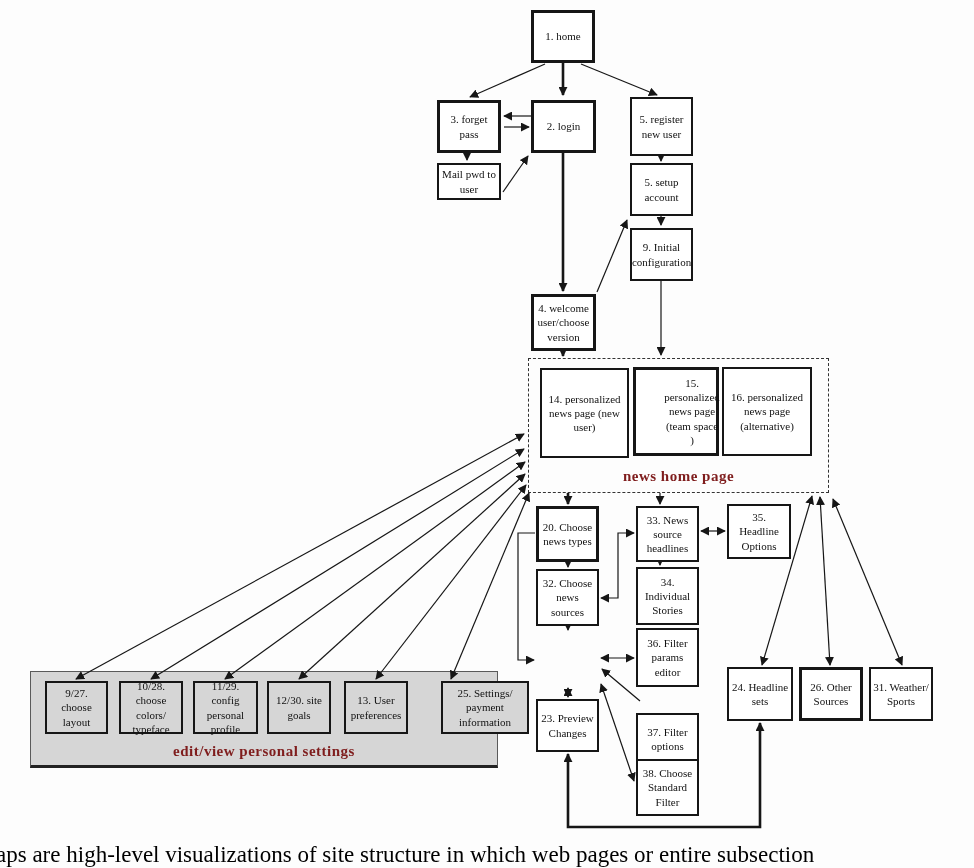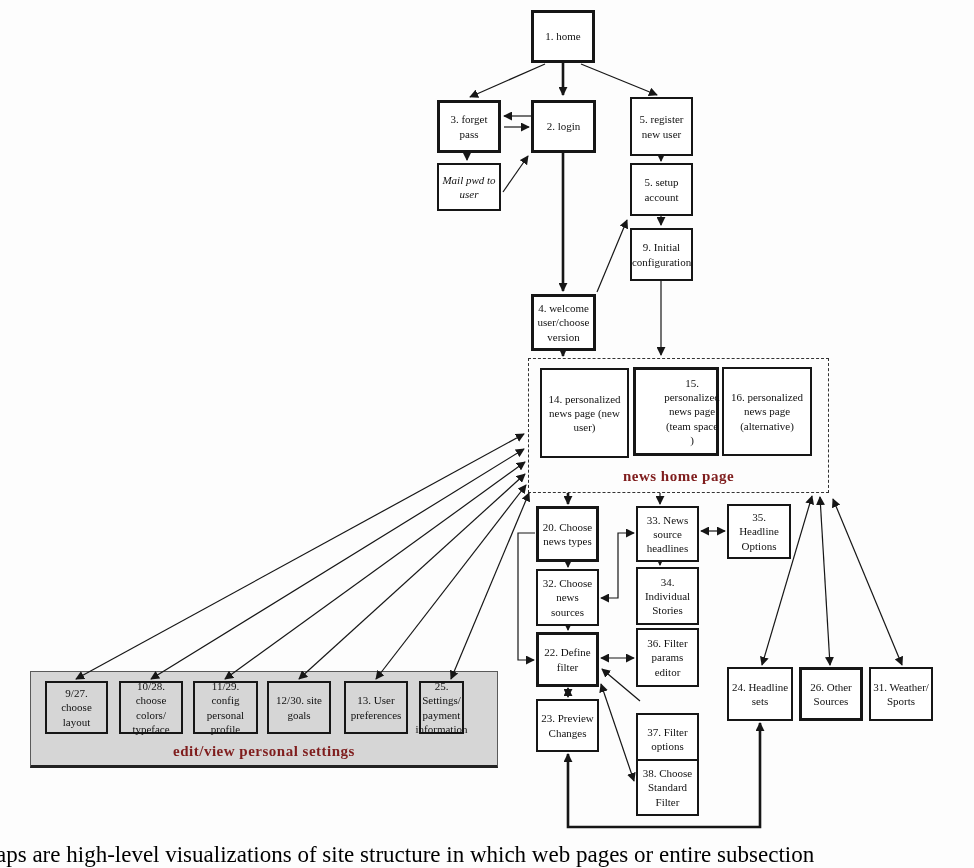--- a/index.html
+++ b/index.html
@@ -74,46 +74,45 @@
     <line class="ln" x1="225" y1="679" x2="525" y2="462" marker-start="url(#ah)" marker-end="url(#ah)"></line>
     <line class="ln" x1="299" y1="679" x2="525" y2="474" marker-start="url(#ah)" marker-end="url(#ah)"></line>
     <line class="ln" x1="376" y1="679" x2="526" y2="485" marker-start="url(#ah)" marker-end="url(#ah)"></line>
     <line class="ln" x1="451" y1="679" x2="529" y2="493" marker-start="url(#ah)" marker-end="url(#ah)"></line>
   </svg>
 
   <div class="node bold" style="left:531px;top:10px;width:64px;height:53px;">1. home</div>
   <div class="node bold" style="left:437px;top:100px;width:64px;height:53px;">3. forget pass</div>
   <div class="node bold" style="left:531px;top:100px;width:65px;height:53px;">2. login</div>
   <div class="node" style="left:630px;top:97px;width:63px;height:59px;">5. register new user</div>
-  <div class="node" style="left:437px;top:163px;width:64px;height:48px;font-style:italic;">Mail pwd to user</div>
+  <div class="node" style="left:437px;top:163px;width:64px;height:37px;">Mail pwd to user</div>
   <div class="node" style="left:630px;top:163px;width:63px;height:53px;">5. setup account</div>
   <div class="node" style="left:630px;top:228px;width:63px;height:53px;">9. Initial configuration</div>
   <div class="node bold" style="left:531px;top:294px;width:65px;height:57px;">4. welcome user/choose version</div>
 
   <div class="node" style="left:540px;top:368px;width:89px;height:90px;">14. personalized news page (new user)</div>
   <div class="node bold" style="left:633px;top:367px;width:86px;height:89px;padding-left:34px;">15. personalized news page (team space )</div>
   <div class="node" style="left:722px;top:367px;width:90px;height:89px;">16. personalized news page (alternative)</div>
 
   <div class="node bold" style="left:536px;top:506px;width:63px;height:56px;">20. Choose news types</div>
   <div class="node" style="left:636px;top:506px;width:63px;height:56px;">33. News source headlines</div>
   <div class="node" style="left:727px;top:504px;width:64px;height:55px;">35. Headline Options</div>
   <div class="node" style="left:536px;top:569px;width:63px;height:57px;">32. Choose news sources</div>
   <div class="node" style="left:636px;top:567px;width:63px;height:58px;">34. Individual Stories</div>
-  <div class="node bold" style="left:536px;top:632px;width:63px;height:55px;">22. Define filter</div>
   <div class="node" style="left:636px;top:628px;width:63px;height:59px;">36. Filter params editor</div>
   <div class="node" style="left:536px;top:699px;width:63px;height:53px;">23. Preview Changes</div>
   <div class="node" style="left:636px;top:699px;width:63px;height:52px;margin-top:14px;">37. Filter options</div>
   <div class="node" style="left:636px;top:759px;width:63px;height:57px;">38. Choose Standard Filter</div>
 
   <div class="node" style="left:727px;top:667px;width:66px;height:54px;">24. Headline sets</div>
   <div class="node bold" style="left:799px;top:667px;width:64px;height:54px;">26. Other Sources</div>
   <div class="node" style="left:869px;top:667px;width:64px;height:54px;">31. Weather/ Sports</div>
 
   <div class="node gray" style="left:45px;top:681px;width:63px;height:53px;">9/27. choose layout</div>
   <div class="node gray" style="left:119px;top:681px;width:64px;height:53px;">10/28. choose colors/ typeface</div>
   <div class="node gray" style="left:193px;top:681px;width:65px;height:53px;">11/29. config personal profile</div>
   <div class="node gray" style="left:267px;top:681px;width:64px;height:53px;">12/30. site goals</div>
   <div class="node gray" style="left:344px;top:681px;width:64px;height:53px;">13. User preferences</div>
-  <div class="node gray" style="left:419px;top:681px;width:45px;height:53px;">25. Settings/ payment information</div>
+  <div class="node gray" style="left:441px;top:681px;width:88px;height:53px;">25. Settings/ payment information</div>
 
   <div id="caption">aps are high-level visualizations of site structure in which web pages or entire subsection</div>
 
 </div>
 
 </body></html>

